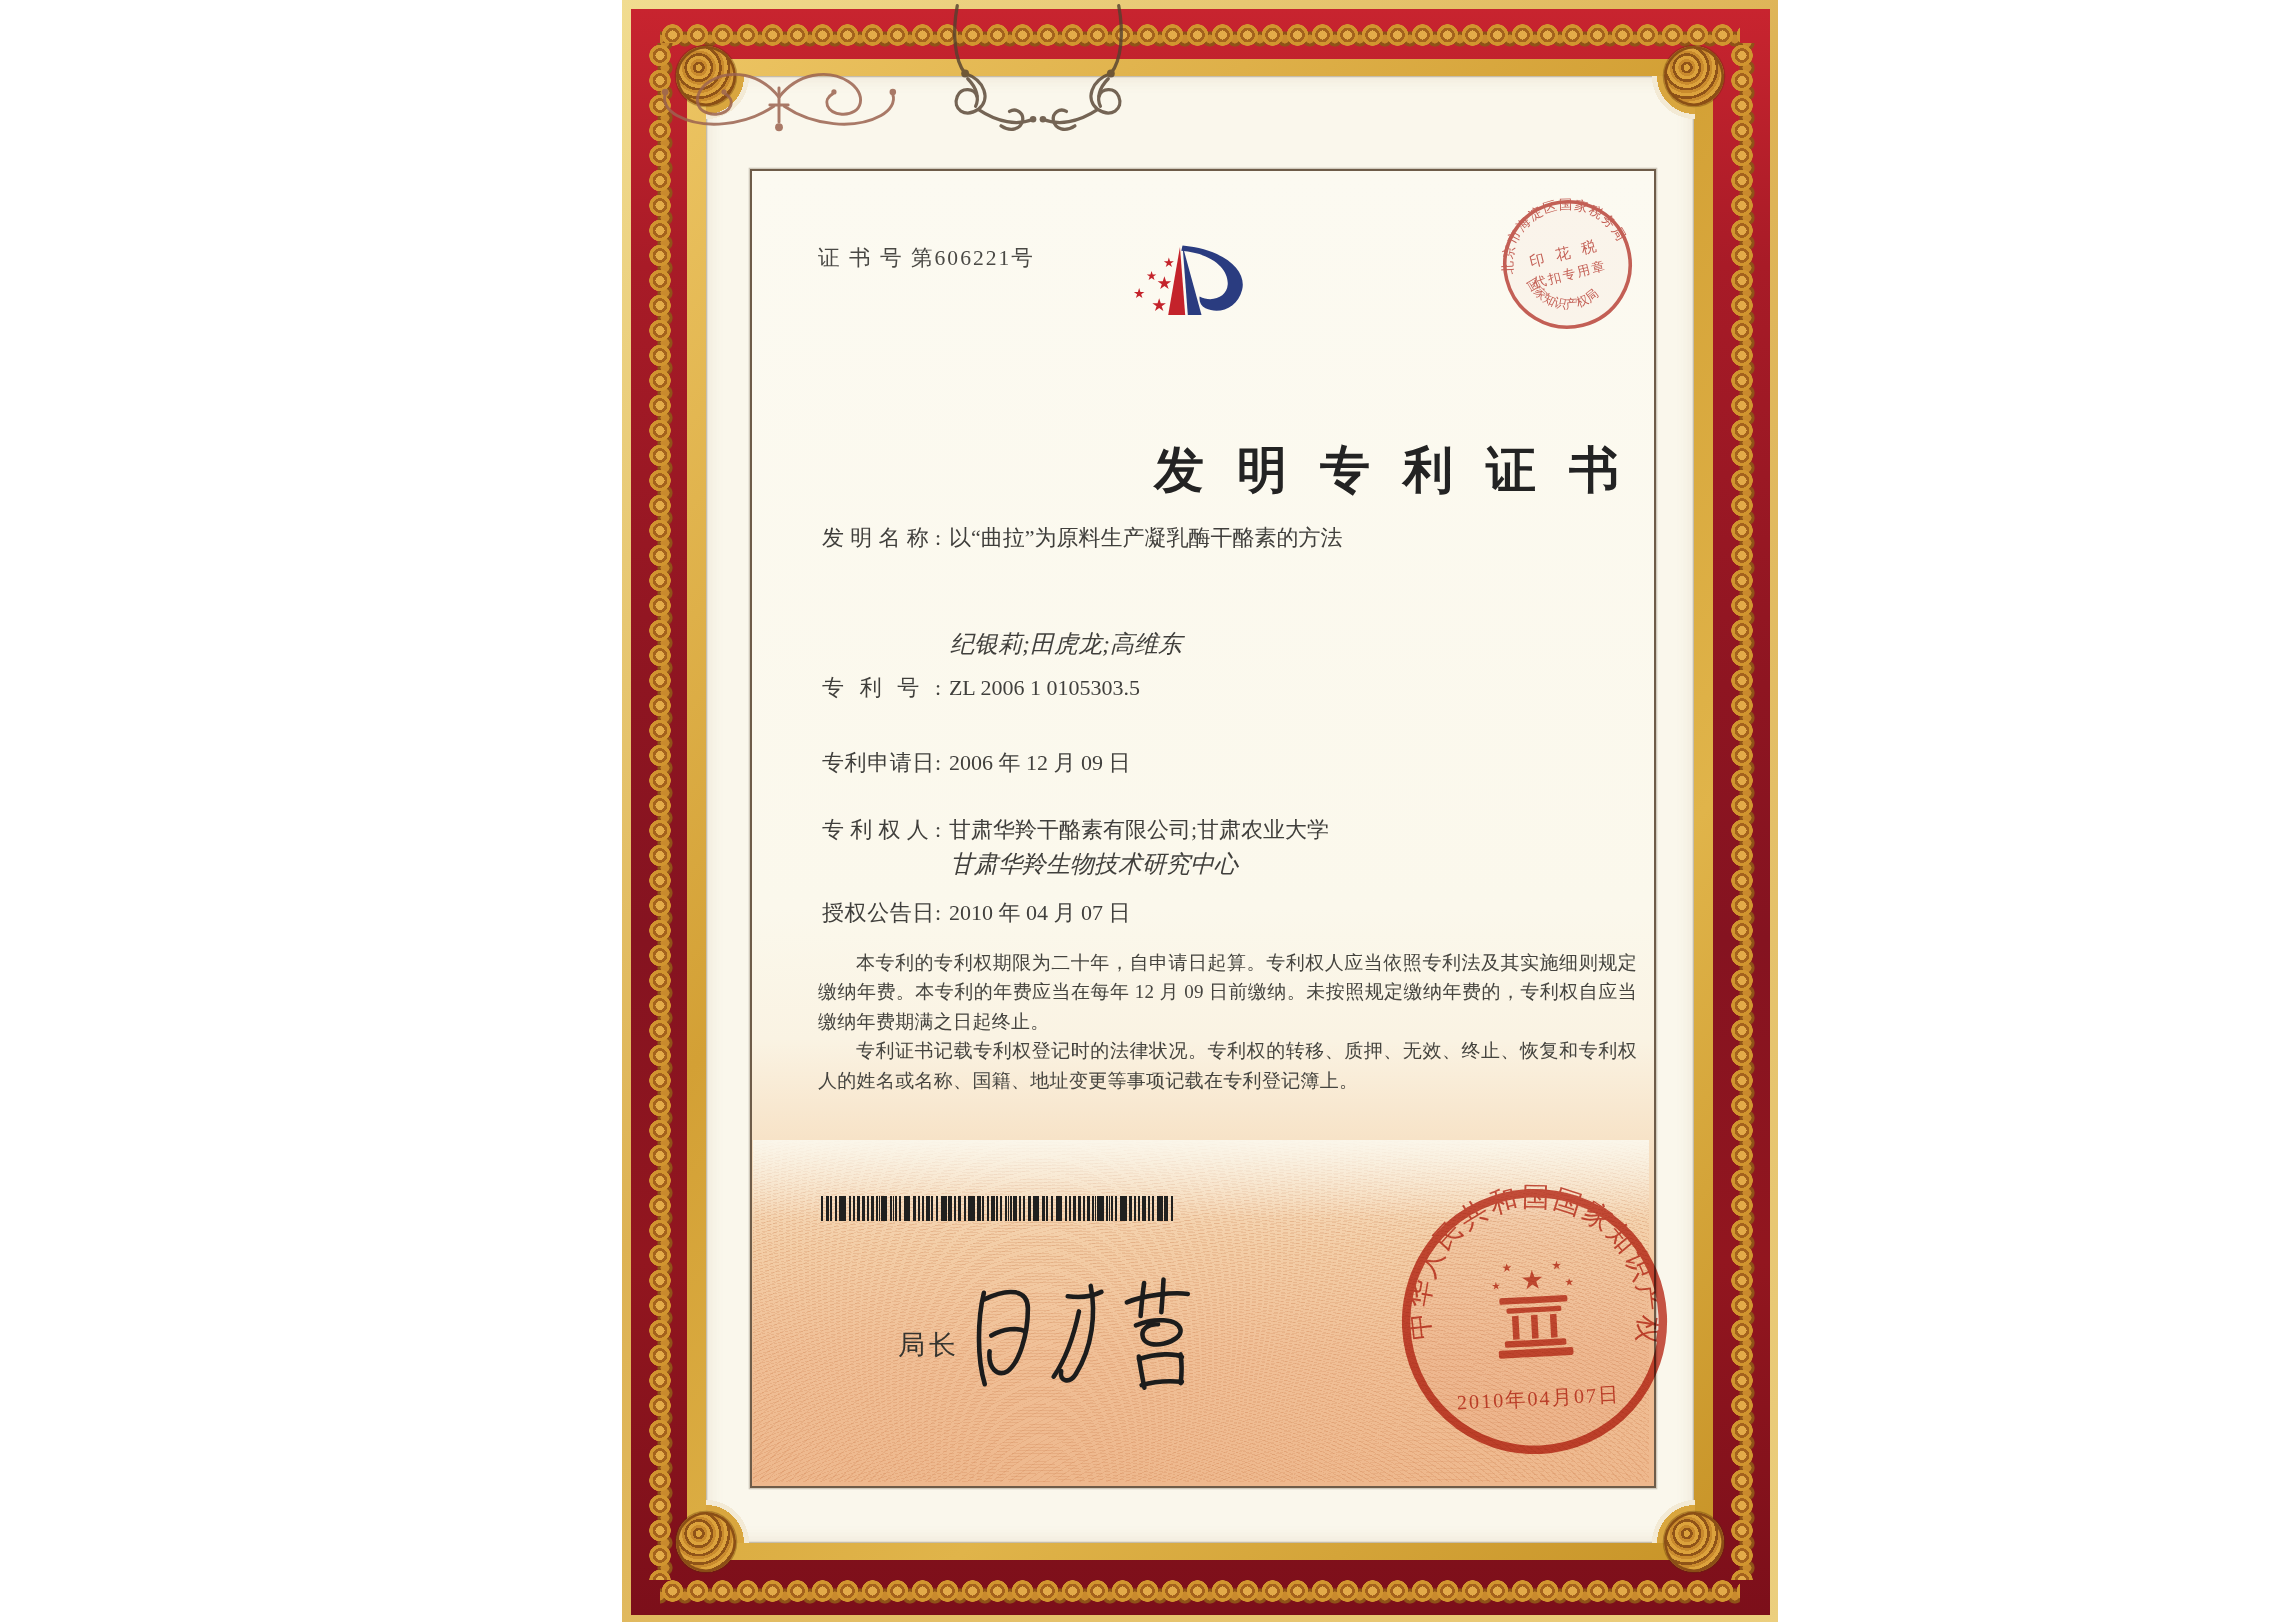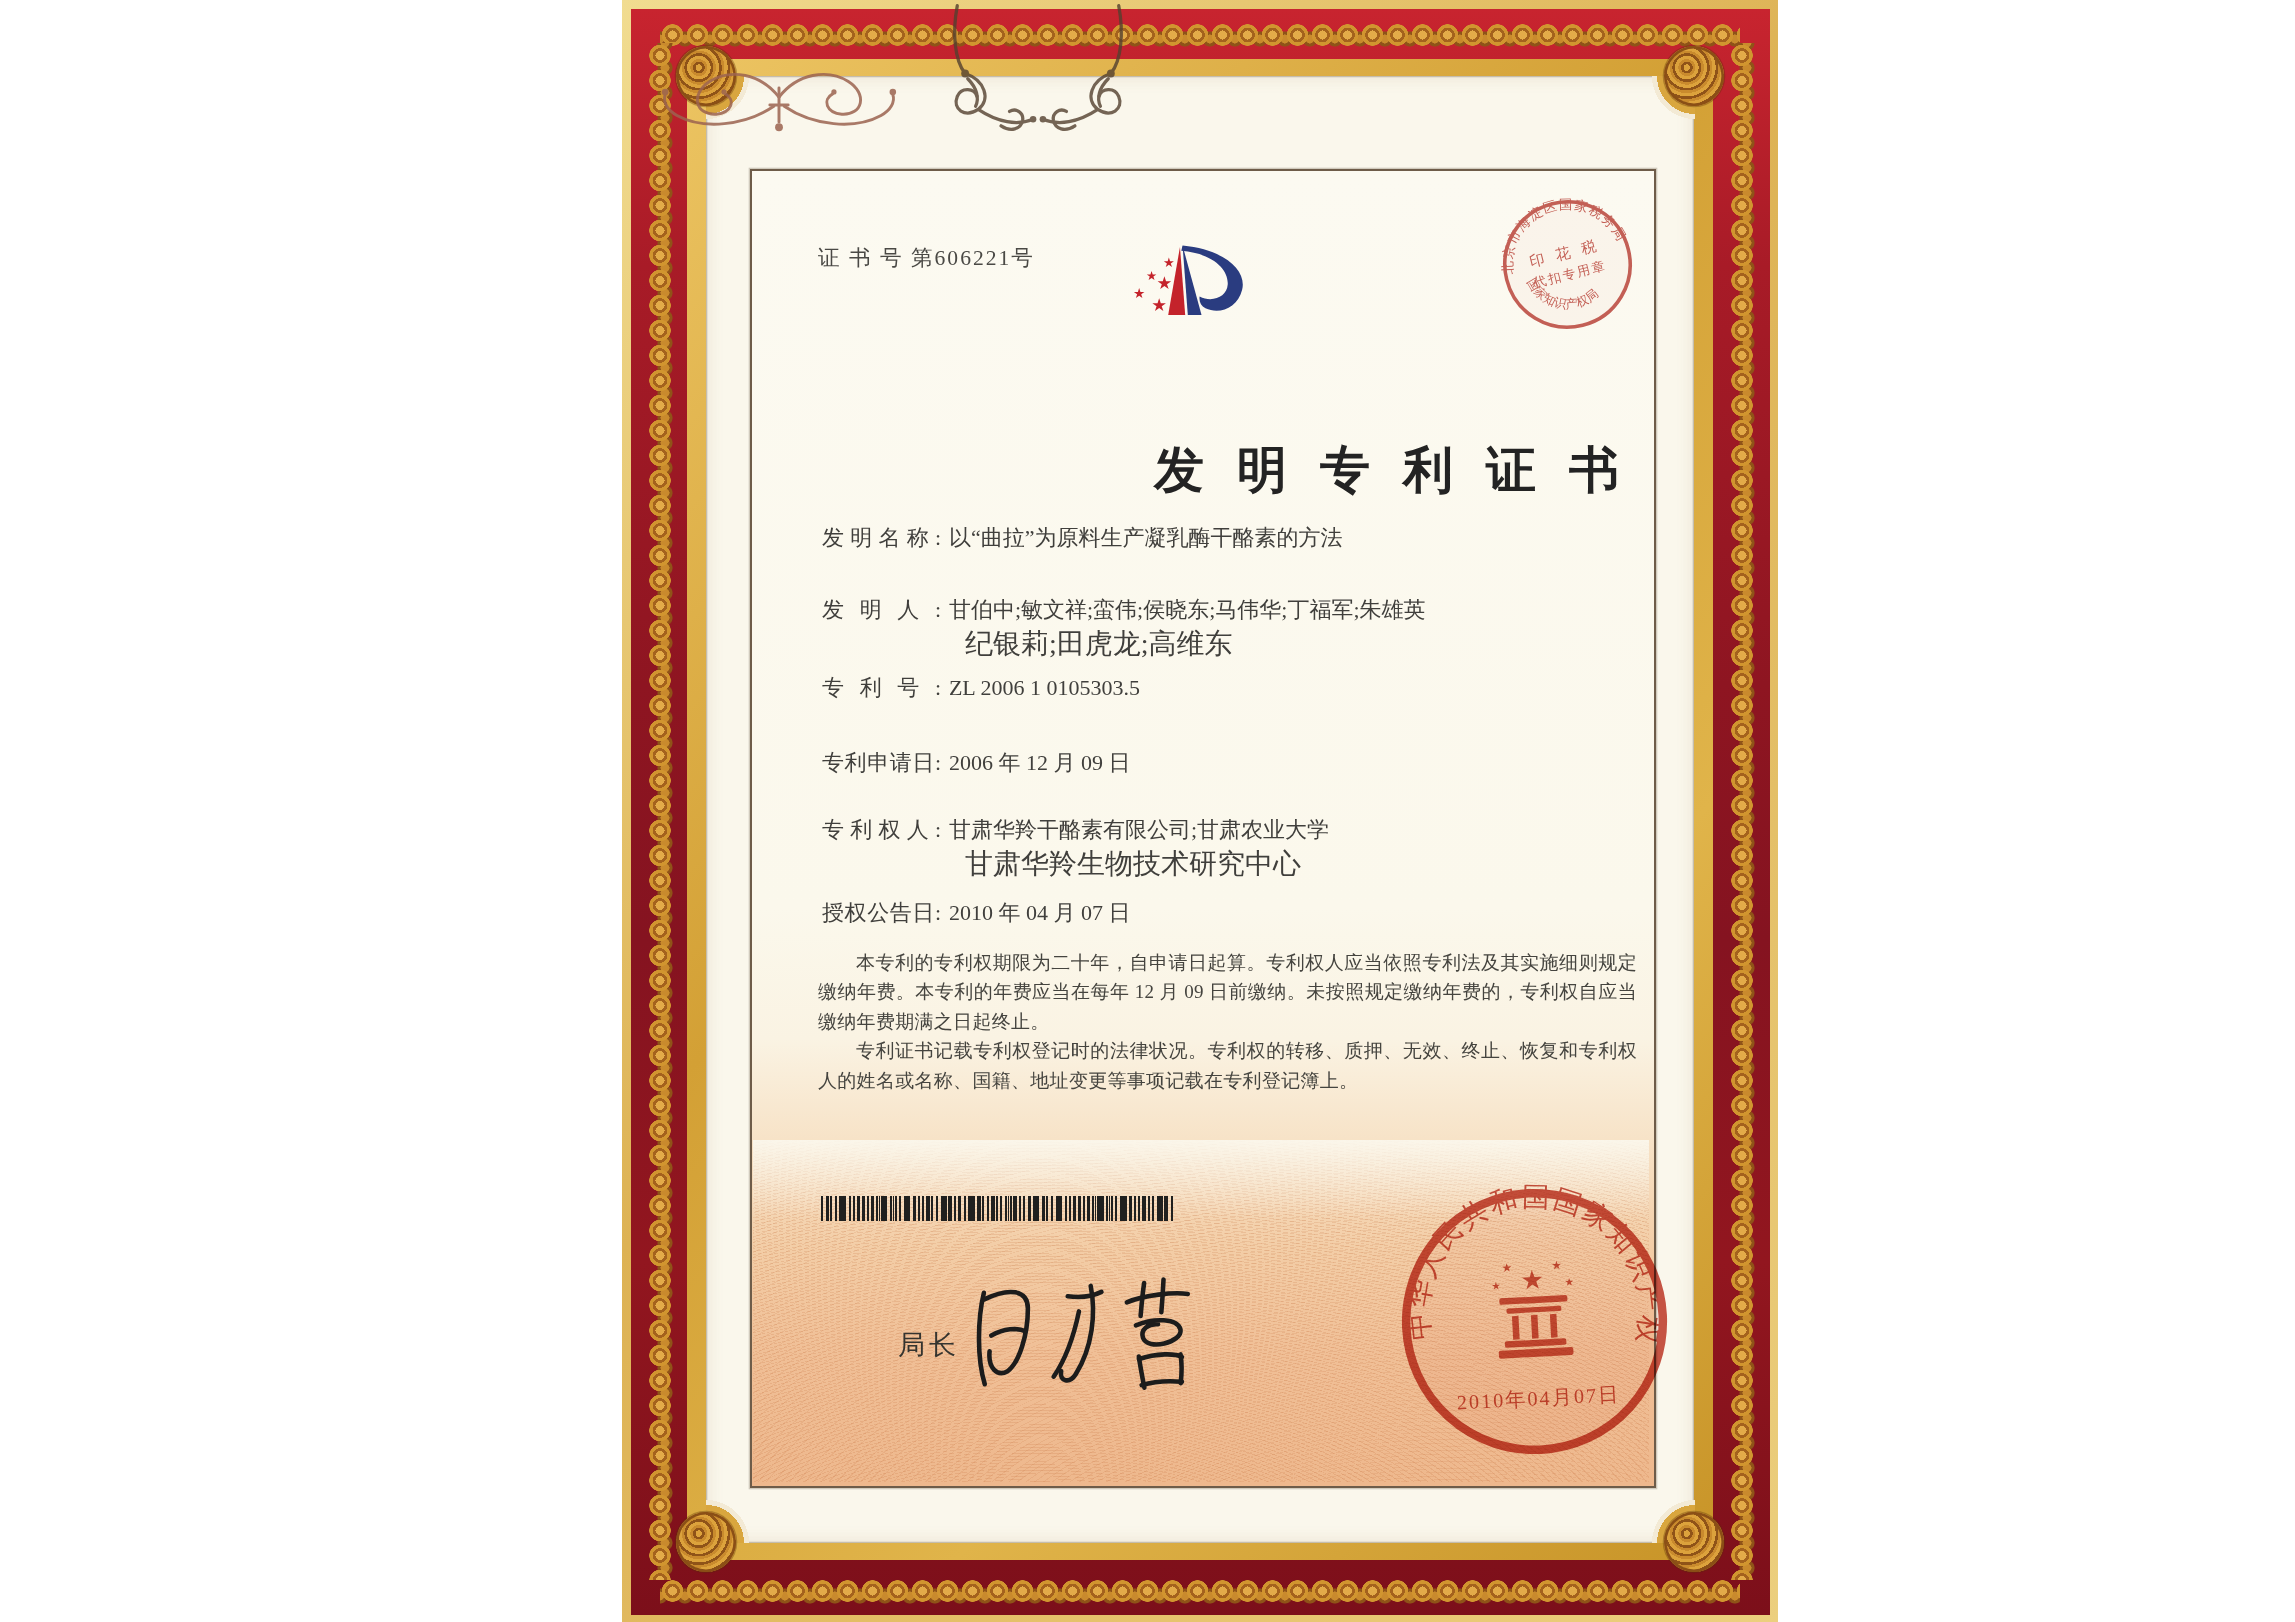--- a/index.html
+++ b/index.html
@@ -49,21 +49,21 @@
     background:linear-gradient(180deg,rgba(251,247,236,.95),rgba(251,247,236,0));}
 
   
   .txt{position:absolute;color:#3f3e3c;}
   .cert-no{left:196px;top:243px;font-size:21.6px;letter-spacing:2px;color:#4a4945;}
   .title{left:128px;top:437px;width:902px;text-align:right;font-size:50px;font-weight:600;
     color:#232323;letter-spacing:33px;text-indent:33px;}
   .row{left:200px;font-size:22px;white-space:nowrap;line-height:26px;color:#403f3c;}
   .row .lbl{display:inline-block;width:119px;text-align:justify;text-align-last:justify;}
   .row .val{margin-left:7.9px;}
-  .cont{left:343px;font-size:28px;line-height:26px;white-space:nowrap;color:#403f3c;}
+  .cont{left:328px;font-size:24px;line-height:26px;white-space:nowrap;color:#403f3c;font-style:italic;}
   .paras{left:196px;top:948px;width:819px;font-size:19px;line-height:29.4px;color:#45443f;
     text-align:justify;letter-spacing:0.3px;}
   .paras p{margin:0;text-indent:38px;}
   .barcode{position:absolute;left:199px;top:1196px;width:353px;height:25px;background-color:transparent;
     background-image:
       repeating-linear-gradient(90deg,#20201f 0 2px,rgba(0,0,0,0) 2px 4.6px),
       repeating-linear-gradient(90deg,#20201f 0 1.3px,rgba(0,0,0,0) 1.3px 7.2px),
       repeating-linear-gradient(90deg,rgba(0,0,0,0) 0 19px,#20201f 19px 21.6px);}
   .sig-title{left:276px;top:1327px;font-size:27px;letter-spacing:3.9px;color:#35342f;}
   .footer{left:96px;top:1434px;width:902px;text-align:center;font-size:17.7px;color:#4a453c;letter-spacing:2.6px;}
@@ -158,23 +158,20 @@
       <text x="105" y="95" text-anchor="middle" font-size="23" letter-spacing="6" fill="#b5392f">印 花 税</text>
       <text x="105" y="127" text-anchor="middle" font-size="20" letter-spacing="3" fill="#b5392f">代扣专用章</text>
     </svg>
 
     
     <div class="txt title">发明专利证书</div>
 
     
     <div class="txt row" style="top:525px">
       <span class="lbl">发明名称:</span><span class="val">以“曲拉”为原料生产凝乳酶干酪素的方法</span>
-    </div>
-    <div class="txt row" style="top:597px">
-      <span class="lbl">发明人:</span><span class="val">甘伯中;敏文祥;蛮伟;侯晓东;马伟华;丁福军;朱雄英</span>
     </div>
     <div class="txt cont" style="top:631px">纪银莉;田虎龙;高维东</div>
     <div class="txt row" style="top:675px">
       <span class="lbl">专利号:</span><span class="val">ZL 2006 1 0105303.5</span>
     </div>
     <div class="txt row" style="top:750px">
       <span class="lbl">专利申请日:</span><span class="val">2006 年 12 月 09 日</span>
     </div>
     <div class="txt row" style="top:817px">
       <span class="lbl">专利权人:</span><span class="val">甘肃华羚干酪素有限公司;甘肃农业大学</span>

